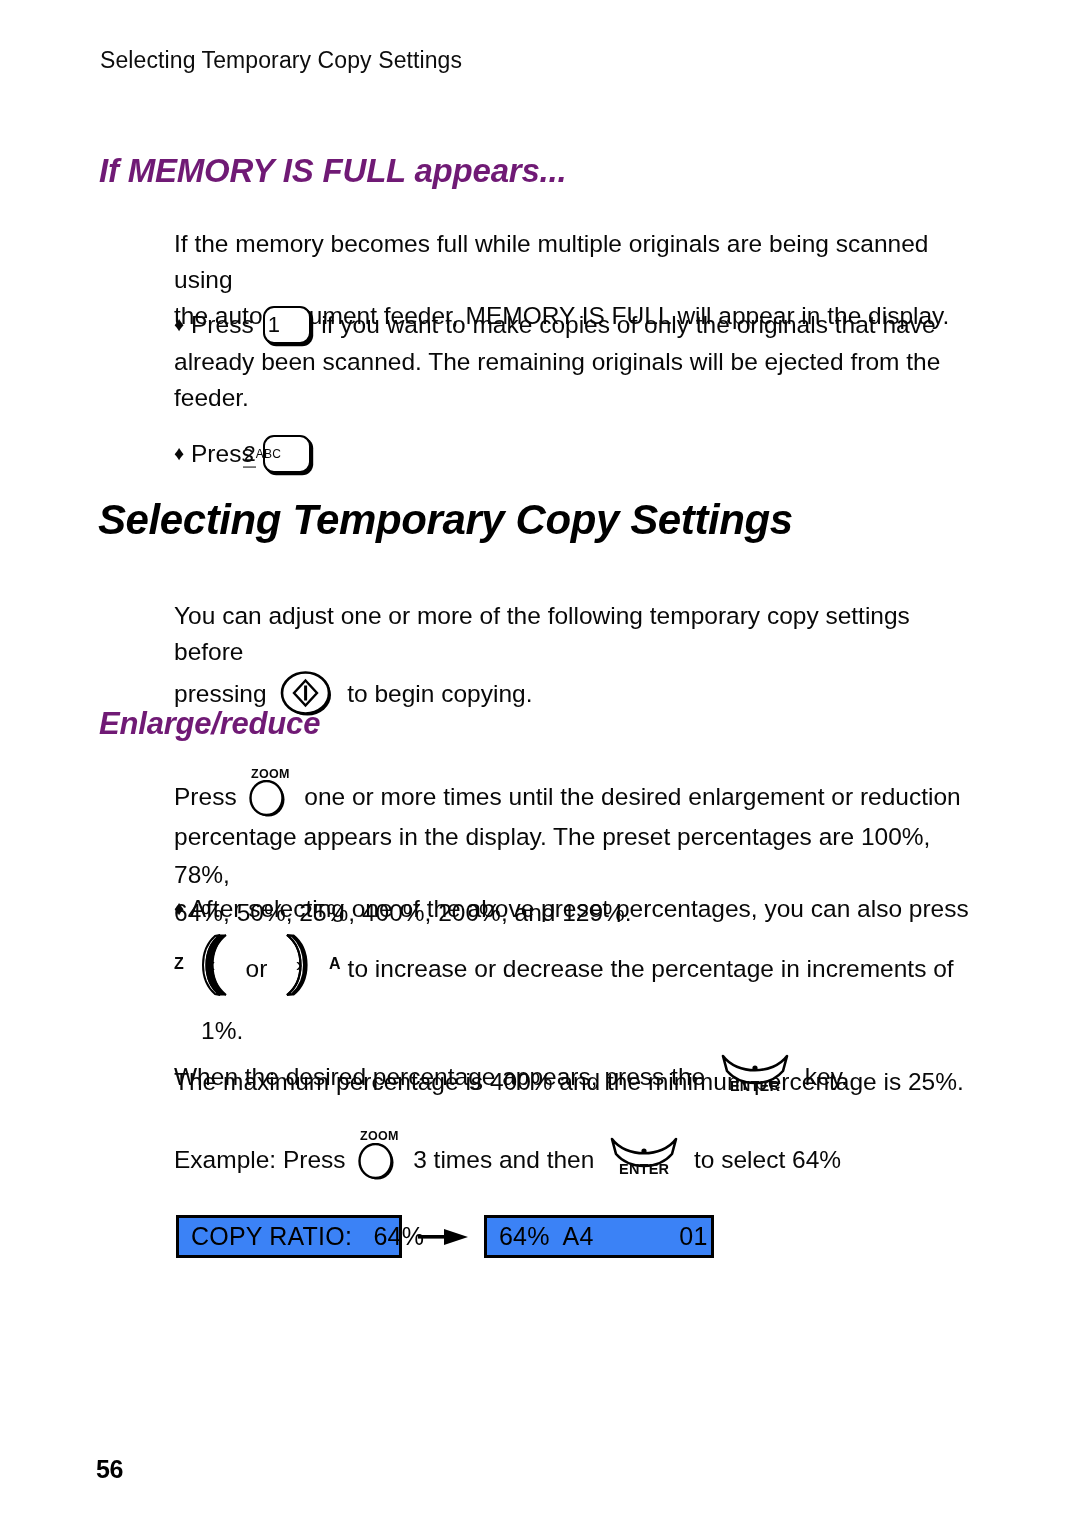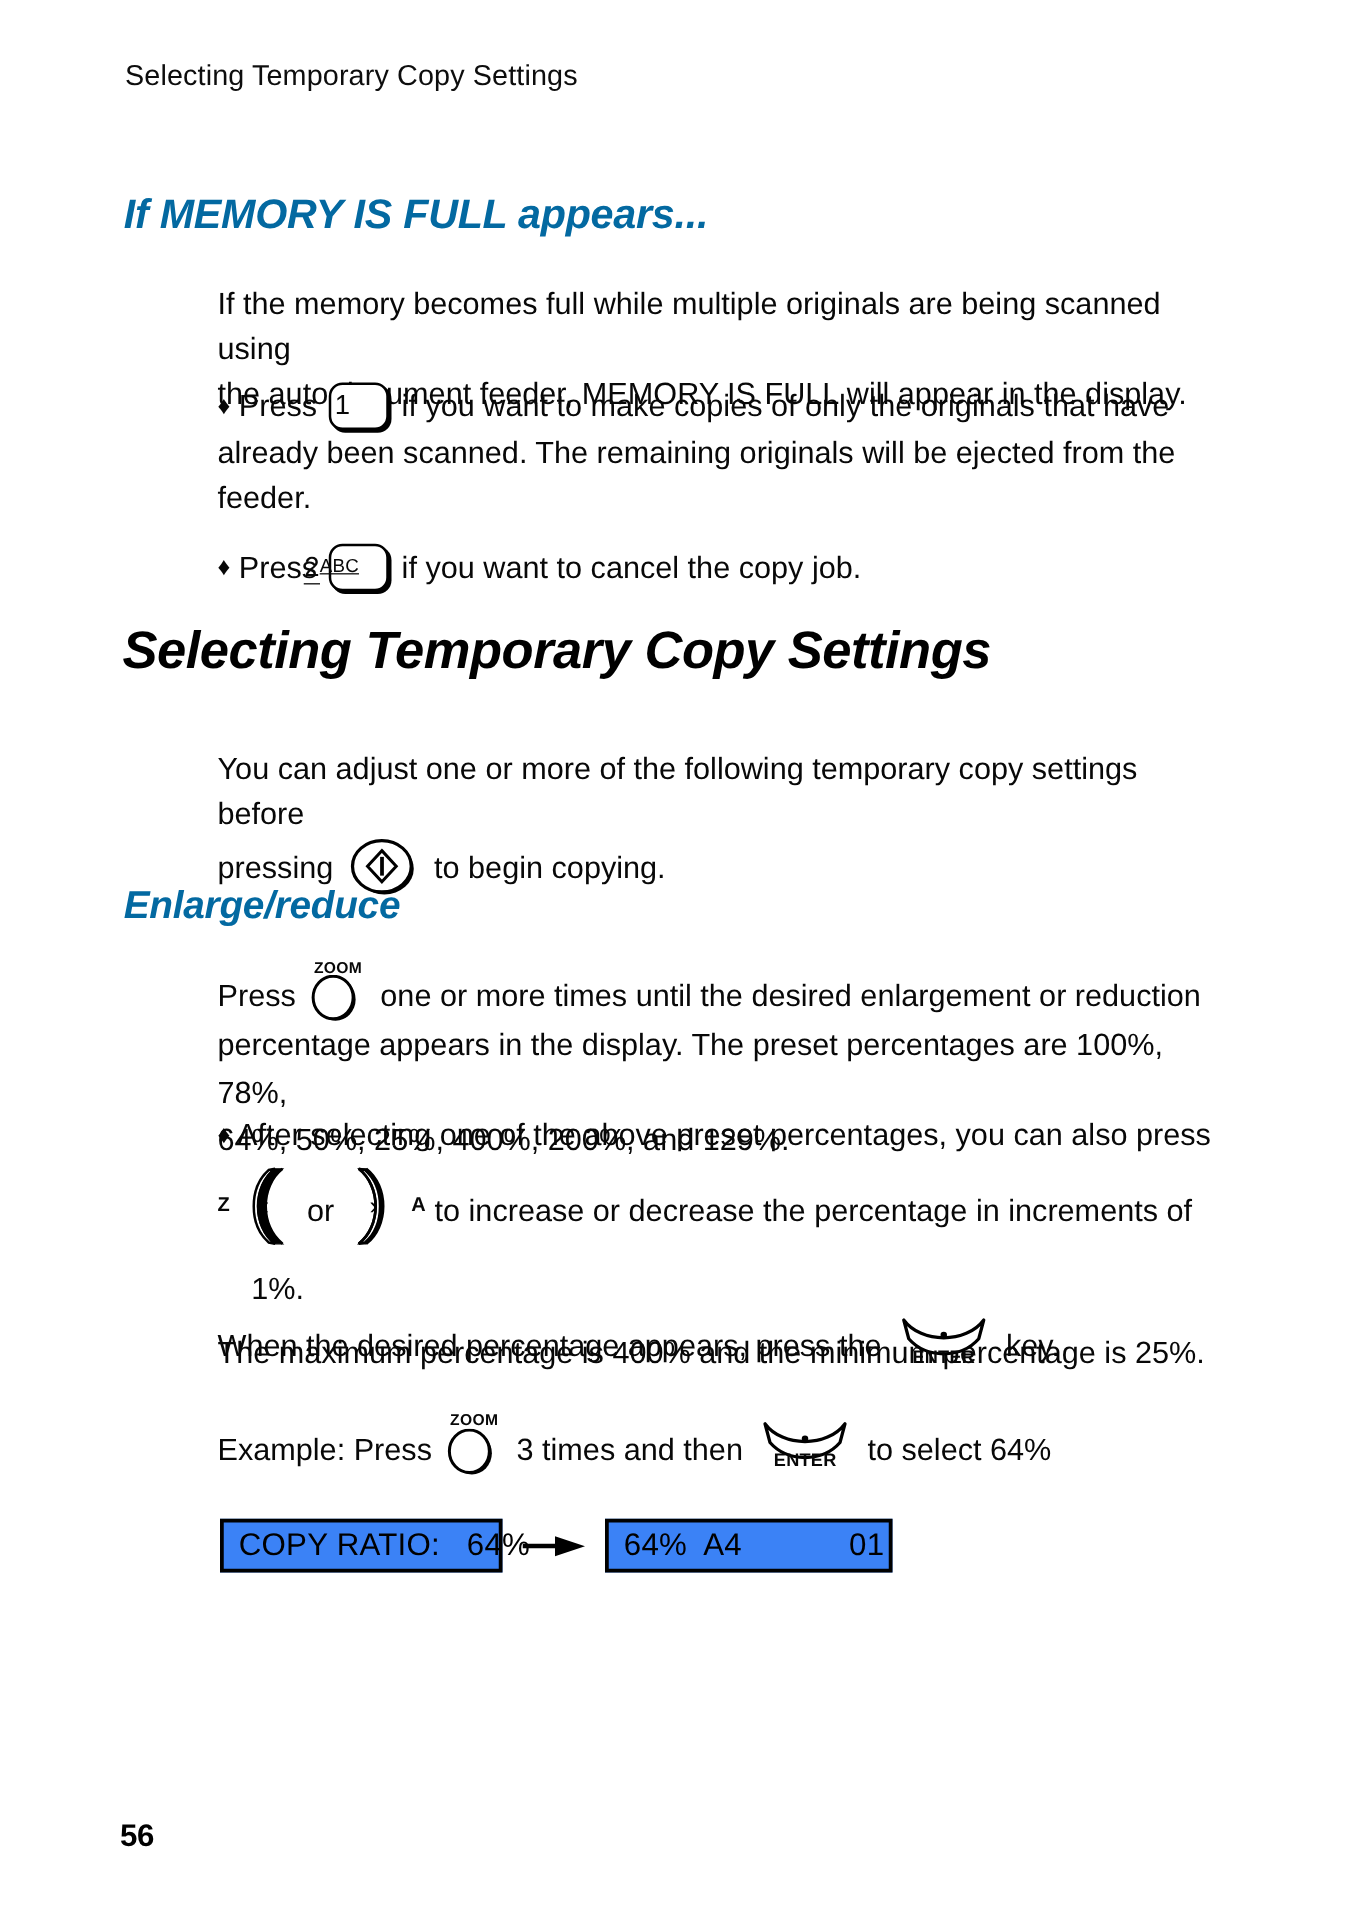--- a/index.html
+++ b/index.html
@@ -31,21 +31,21 @@
     color: #0d0d0d;
     white-space: nowrap;
   }
 
   
   .h2 {
     position: absolute;
     left: 99px;
     font-style: italic;
     font-weight: bold;
-    color: #0369a1;
+    color: #701a75;
     white-space: nowrap;
   }
   #h2-memory {
     top: 152px;
     font-size: 33px;
     letter-spacing: -0.2px;
   }
   #h2-enlarge {
     top: 682px;
     font-size: 31px;
@@ -110,24 +110,23 @@
   }
   .key-num.k2 .glyph {
     text-align: left;
     padding-left: 5px;
   }
   .key-num .digit-underline {
     border-bottom: 1.6px solid #000;
     padding-bottom: 1px;
   }
   .key-num .sup {
-    font-size: 15px;
+    font-size: 12px;
     vertical-align: 3px;
     letter-spacing: 0.2px;
-    text-decoration: underline;
   }
 
   
   .key-start {
     display: inline-block;
     vertical-align: -16px;
     width: 55px;
     height: 48px;
     position: relative;
     margin: 0 6px;
@@ -260,21 +259,20 @@
     <span class="line">already been scanned. The remaining originals will be ejected from the</span>
     <span class="line">feeder.</span>
   </div>
 
   <div class="para bullet" style="top:435px;">
     <span class="bullet-mark">♦</span>
     <span>Press</span>
     <span class="key-num k2">
       <span class="glyph"><span class="digit-underline">2</span><span class="sup">ABC</span></span>
     </span>
-    <span>if you want to cancel the copy job.</span>
   </div>
 
   <div class="h1">Selecting Temporary Copy Settings</div>
 
   <div class="para" style="top:574px; line-height:48px;">
     <span class="line" style="line-height:36px;margin-top:24px;">You can adjust one or more of the following temporary copy settings before</span>
     <span class="line">
       <span>pressing</span>
       <span class="key-start">
         <svg width="55" height="48" viewBox="0 0 55 48" aria-hidden="true">

